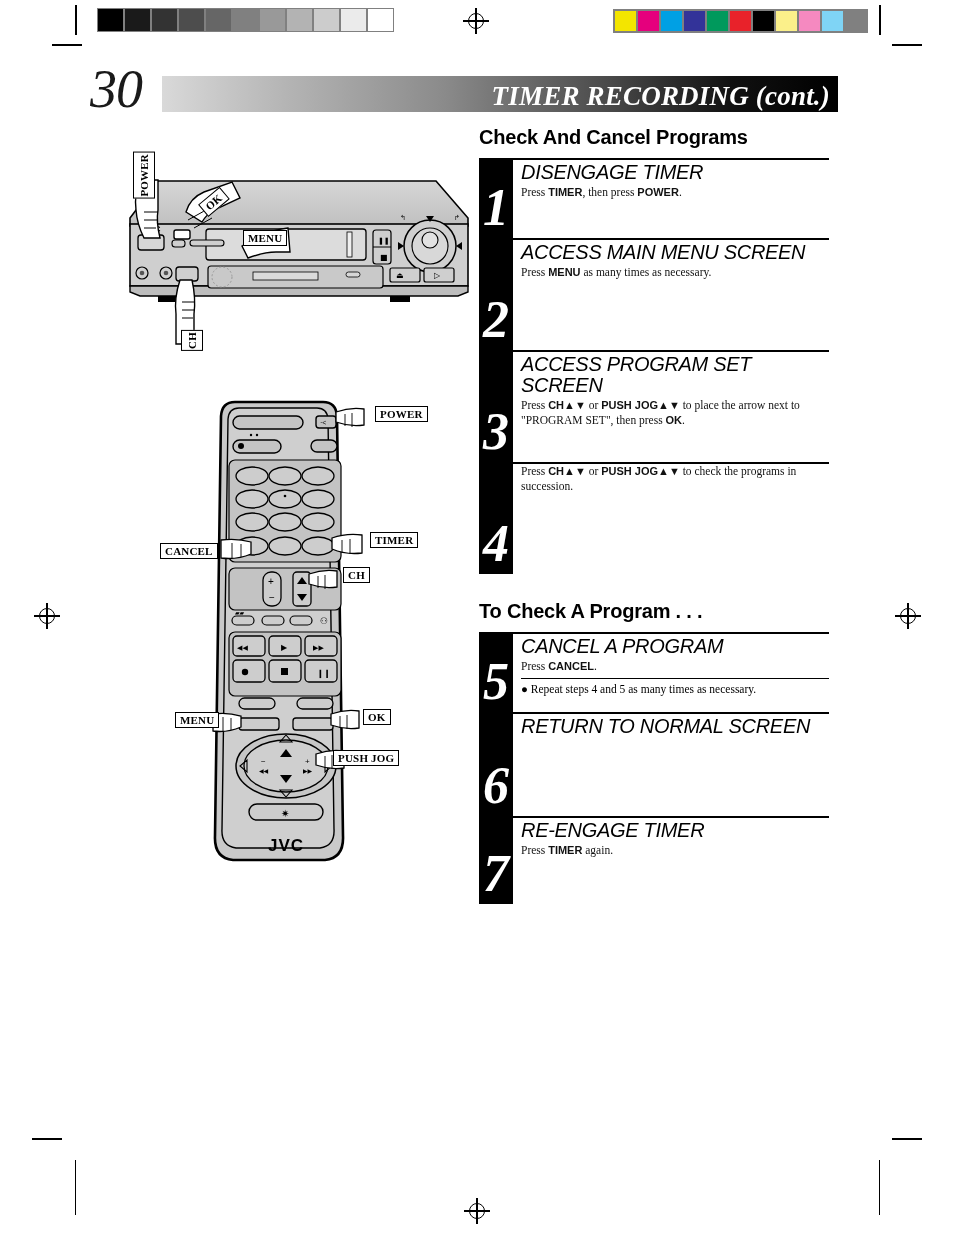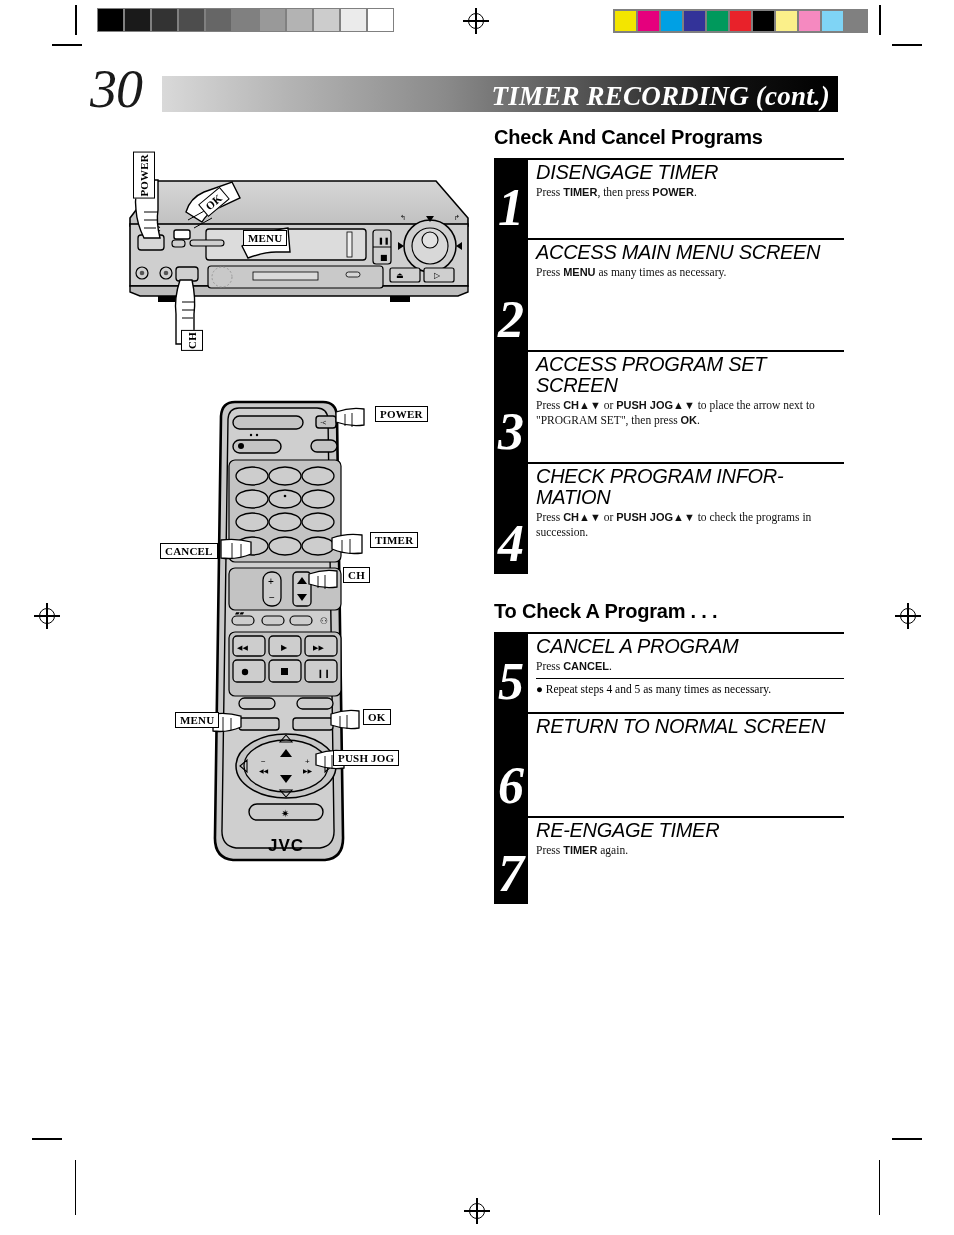--- a/index.html
+++ b/index.html
@@ -55,21 +55,21 @@
     color: #1a1a1a;
   }
   .header .htitle {
     position: absolute; right: 8px; top: 5px;
     font-family: "Liberation Serif", serif;
     font-size: 27px; font-style: italic; font-weight: 700; color: #fff;
     letter-spacing: 0.2px;
   }
 
   
-  .col-right { position: absolute; left: 494px; top: 126px; width: 350px; }
+  .col-right { position: absolute; left: 479px; top: 126px; width: 350px; }
   .section-title {
     font-size: 20px; font-weight: 700; letter-spacing: -0.2px;
     margin-bottom: 9px;
   }
   .section-title.second { margin-top: 0; }
 
   .steps { position: relative; }
   .step {
     position: relative;
     display: flex;
@@ -406,21 +406,20 @@
           <div class="body">
             <div class="step-head">ACCESS PROGRAM SET SCREEN</div>
             <div class="step-text"><span>Press </span><b>CH▲▼</b><span> or </span><b>PUSH JOG▲▼</b><span> to place the arrow next to "PROGRAM SET", then press </span><b>OK</b><span>.</span></div>
           </div>
         </div>
         <div class="step" style="min-height: 112px;">
           <div class="numcol">
             <b style="bottom: 4px;">4</b>
           </div>
           <div class="body">
-            <div class="step-head">CHECK PROGRAM INFOR-MATION</div>
             <div class="step-text"><span>Press </span><b>CH▲▼</b><span> or </span><b>PUSH JOG▲▼</b><span> to check the programs in succession.</span></div>
           </div>
         </div>
       </div>
     <div class="section-title second" style="margin-top:26px;">To Check A Program . . .</div>
     <div class="steps" id="stepsB">
         <div class="step" style="min-height: 80px;">
           <div class="numcol">
             <b style="bottom: 4px;">5</b>
           </div>

